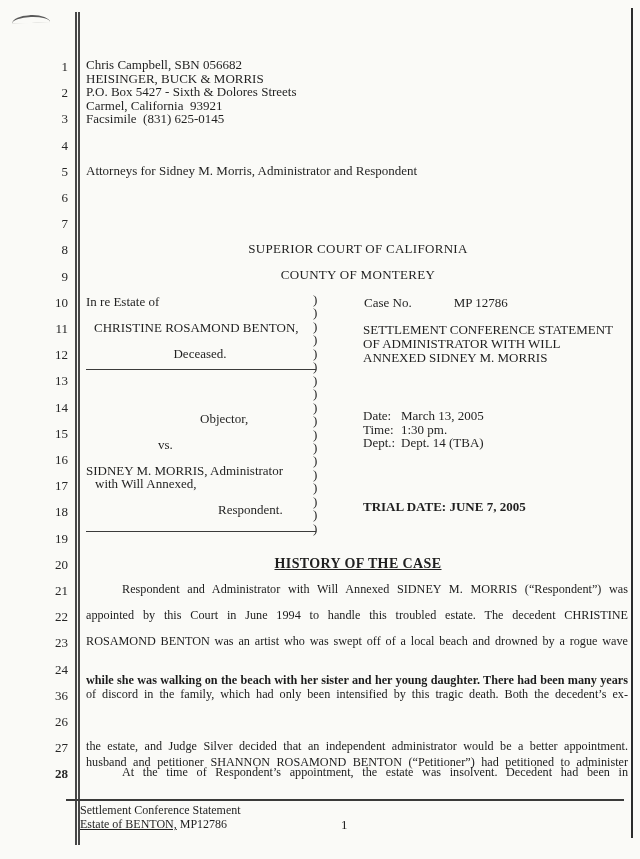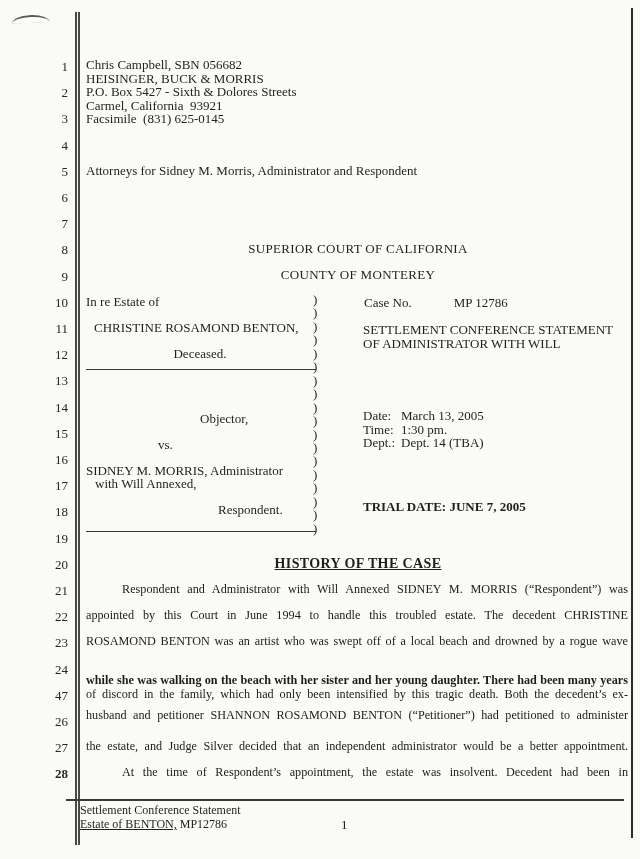--- a/index.html
+++ b/index.html
@@ -112,21 +112,21 @@
       <div class="lineno" style="top: 425.8px;">15</div>
       <div class="lineno" style="top: 452px;">16</div>
       <div class="lineno" style="top: 478.2px;">17</div>
       <div class="lineno" style="top: 504.4px;">18</div>
       <div class="lineno" style="top: 530.6px;">19</div>
       <div class="lineno" style="top: 556.8px;">20</div>
       <div class="lineno" style="top: 583px;">21</div>
       <div class="lineno" style="top: 609.2px;">22</div>
       <div class="lineno" style="top: 635.4px;">23</div>
       <div class="lineno" style="top: 661.6px;">24</div>
-      <div class="lineno" style="top: 687.8px;">47</div>
+      <div class="lineno" style="top: 687.8px;">36</div>
       <div class="lineno" style="top: 714px;">26</div>
       <div class="lineno" style="top: 740.2px;">27</div>
       <div class="lineno" style="top: 766.4px; font-weight: bold;">28</div>
     </div>
   <div id="paren-col">
       <div class="paren" style="top: 292px;">)</div>
       <div class="paren" style="top: 305.45px;">)</div>
       <div class="paren" style="top: 318.9px;">)</div>
       <div class="paren" style="top: 332.35px;">)</div>
       <div class="paren" style="top: 345.8px;">)</div>
@@ -161,36 +161,37 @@
   <div class="abs txt respondent-nm2">with Will Annexed,</div>
   <div class="abs txt respondent-rl">Respondent.</div>
   <div class="abs cap-hline2"></div>
 
   <div class="abs txt case-no-row">
     <span>Case No.</span><span class="case-no-value">MP 12786</span>
   </div>
   <div class="abs txt doc-title" id="doc-title">
       <div>SETTLEMENT CONFERENCE STATEMENT</div>
       <div>OF ADMINISTRATOR WITH WILL</div>
+      <div>ANNEXED SIDNEY M. MORRIS</div>
     </div>
   <div class="abs txt schedule" id="schedule-block">
       <div><span class="lbl">Date:</span><span>March 13, 2005</span></div>
       <div><span class="lbl">Time:</span><span>1:30 pm.</span></div>
       <div><span class="lbl">Dept.:</span><span>Dept. 14 (TBA)</span></div>
     </div>
   <div class="abs txt trial-date">TRIAL DATE: JUNE 7, 2005</div>
 
   <div class="abs centered history-heading">HISTORY OF THE CASE</div>
   <div id="body-lines">
       <div class="bodyline indent" style="top: 582px;">Respondent and Administrator with Will Annexed SIDNEY M. MORRIS (“Respondent”) was</div>
       <div class="bodyline" style="top: 608.2px;">appointed by this Court in June 1994 to handle this troubled estate.  The decedent CHRISTINE</div>
       <div class="bodyline" style="top: 634.4px;">ROSAMOND BENTON was an artist who was swept off of a local beach and drowned by a rogue wave</div>
       <div class="bodyline" style="top: 673px; font-weight: bold;">while she was walking on the beach with her sister and her young daughter.  There had been many years</div>
       <div class="bodyline" style="top: 686.8px;">of discord in the family,  which had only been intensified by this tragic death.  Both the decedent’s ex-</div>
-      <div class="bodyline" style="top: 708px;">husband and petitioner SHANNON ROSAMOND BENTON (“Petitioner”) had petitioned to administer</div>
+      <div class="bodyline" style="top: 755px;">husband and petitioner SHANNON ROSAMOND BENTON (“Petitioner”) had petitioned to administer</div>
       <div class="bodyline" style="top: 739.2px;">the estate, and Judge Silver decided that an independent administrator would be a better appointment.</div>
       <div class="bodyline indent" style="top: 765.4px;">At the time of Respondent’s appointment, the estate was insolvent.  Decedent had been in</div>
     </div>
 
   <div class="abs footer-hline"></div>
   <div class="abs sm footer-l1">Settlement Conference Statement</div>
   <div class="abs sm footer-l2">
     <span class="uline">Estate of BENTON,</span><span> MP12786</span>
   </div>
   <div class="abs footer-page">1</div>

